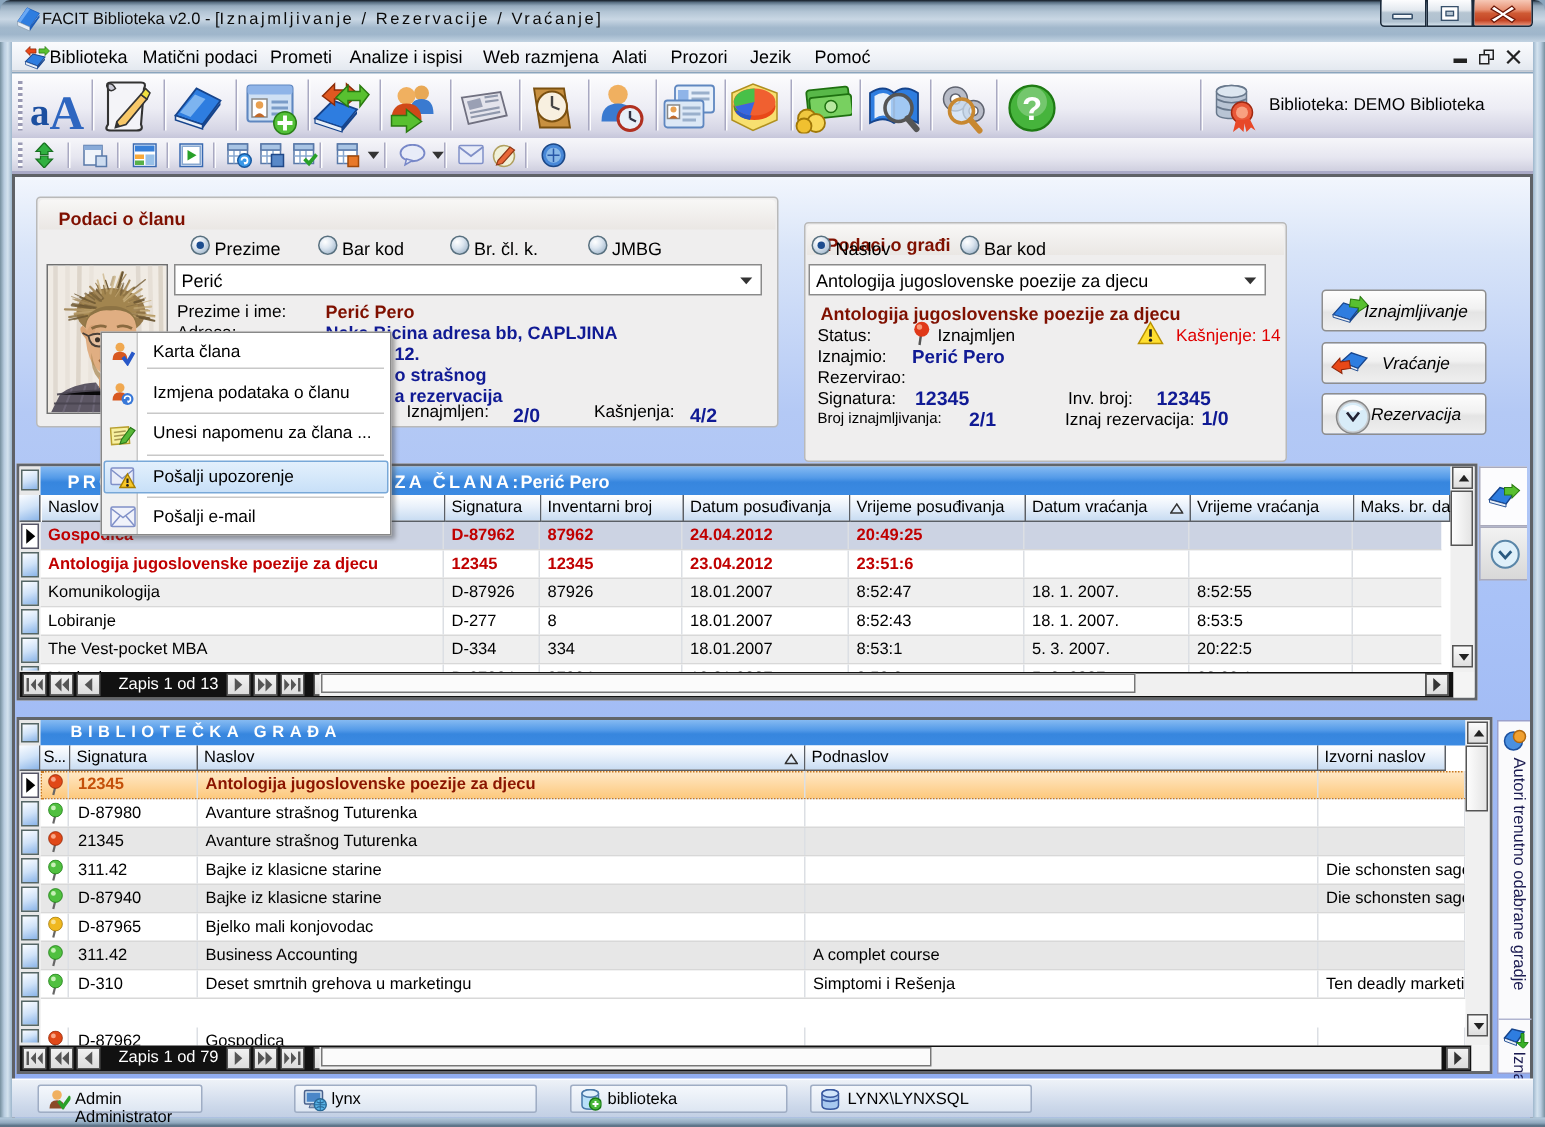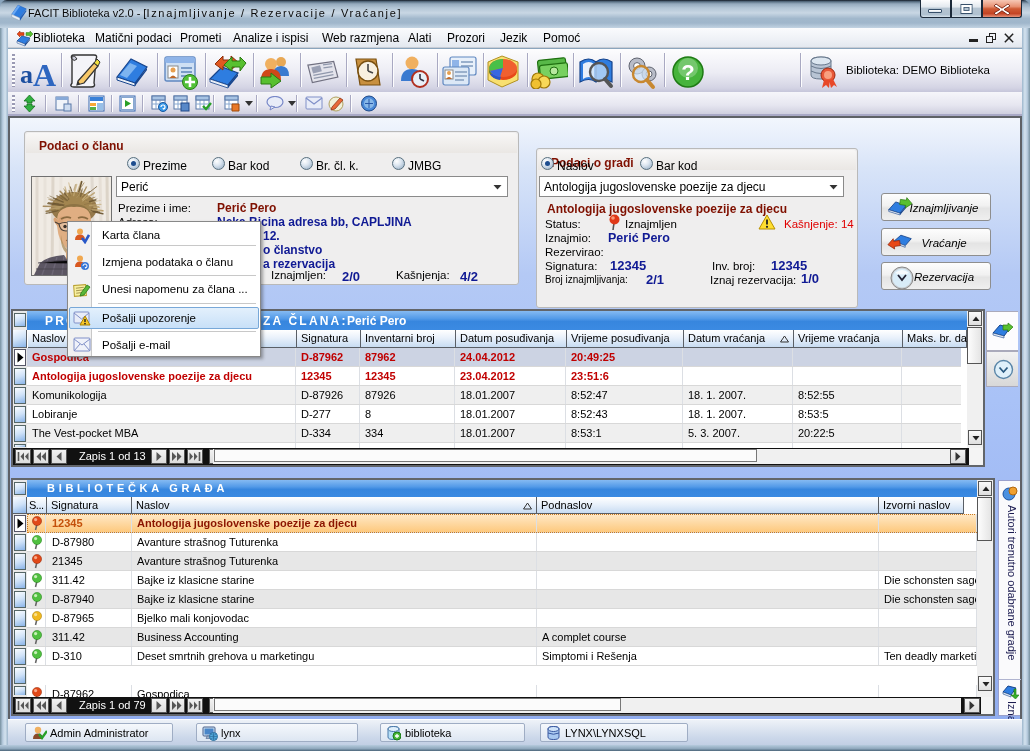--- a/index.html
+++ b/index.html
@@ -492,21 +492,21 @@
     <span class="ctext">Perić</span>
     <svg class="carr" viewBox="0 0 17 17">
         <path d="M4.5 7 L12.5 7 L8.5 11.5 Z" fill="#333"></path>
       </svg>
   </div>
   <div class="abs" style="left:108px;top:84px;font-size:11.5px;color:#000">Prezime i ime:</div>
   <div class="abs" style="left:207px;top:83px;font-size:12px;color:#7f1000;font-weight:bold">Perić Pero</div>
   <div class="abs" style="left:108px;top:98px;font-size:11.5px;color:#000">Adresa:</div>
   <div class="abs" style="left:207px;top:97px;font-size:12px;color:#101a94;font-weight:bold">Neka Bicina adresa bb, CAPLJINA</div>
   <div class="abs" style="left:253px;top:111px;font-size:12px;color:#101a94;font-weight:bold">12.</div>
-  <div class="abs" style="left:253px;top:125px;font-size:12px;color:#101a94;font-weight:bold">o članstvo</div>
+  <div class="abs" style="left:253px;top:125px;font-size:12px;color:#101a94;font-weight:bold">o strašnog</div>
   <div class="abs" style="left:253px;top:139px;font-size:12px;color:#101a94;font-weight:bold">a rezervacija</div>
   <div class="abs" style="left:261px;top:151px;font-size:11.5px;color:#000">Iznajmljen:</div>
   <div class="abs" style="left:332px;top:151px;font-size:13px;color:#101a94;font-weight:bold">2/0</div>
   <div class="abs" style="left:386px;top:151px;font-size:11.5px;color:#000">Kašnjenja:</div>
   <div class="abs" style="left:450px;top:151px;font-size:13px;color:#101a94;font-weight:bold">4/2</div>
 
   <div class="gpanel" style="left:526px;top:30px;width:322px;height:160px">
     <div style="position:absolute;left:1px;top:1px;right:1px;height:20px;background:linear-gradient(180deg,#f8f7f6,#eae7e4);border-radius:3px 3px 0 0"></div>
     <div class="ptitle">Podaci o građi</div>
   </div>
@@ -1106,21 +1106,21 @@
     <div class="abs" style="left:0;top:198px;width:22px;height:1px;background:#b0b4d0"></div>
     <svg class="abs" style="left:3px;top:202px" width="17" height="16" viewBox="0 0 17 16">
       <path d="M1 9 L6 3 L14 5 L9 12 Z" fill="#2e7de0" stroke="#16448c"></path>
       <path d="M1 9 L9 12 L9 14 L1 11 Z" fill="#e8eef6" stroke="#16448c" stroke-width="0.6"></path>
       <path d="M12 6 L12 12 L9 12 L13.5 16 L17 12 L14 12 L14 6 Z" fill="#38b028" stroke="#187a10" stroke-width="0.6"></path>
     </svg>
     <div class="abs" style="left:3px;top:220px;width:16px;height:40px;writing-mode:vertical-rl;font-size:11px;color:#1a1a50;white-space:nowrap">Iznaj</div>
   </div>
 </div>
 <div id="statusbar">
-  <div class="spanel" style="left:17px;width:148px">
+  <div class="spanel" style="left:17px;width:110px">
     <svg class="abs" style="left:5px;top:2px" width="16" height="15" viewBox="0 0 16 15">
       <circle cx="7" cy="4" r="3.2" fill="#f0b060"></circle>
       <path d="M2 13 Q2 7.5 7 7.5 Q12 7.5 12 13 Z" fill="#8a4a28"></path>
       <path d="M8 8 L11 12 L16 5" stroke="#28a028" stroke-width="2.4" fill="none"></path>
     </svg>
     <span>Admin Administrator</span>
   </div>
   <div class="spanel" style="left:188px;width:162px">
     <svg class="abs" style="left:5px;top:1px" width="16" height="16" viewBox="0 0 16 16">
       <rect x="1" y="2" width="12" height="9" rx="1" fill="#cfe0f0" stroke="#49618c"></rect>

